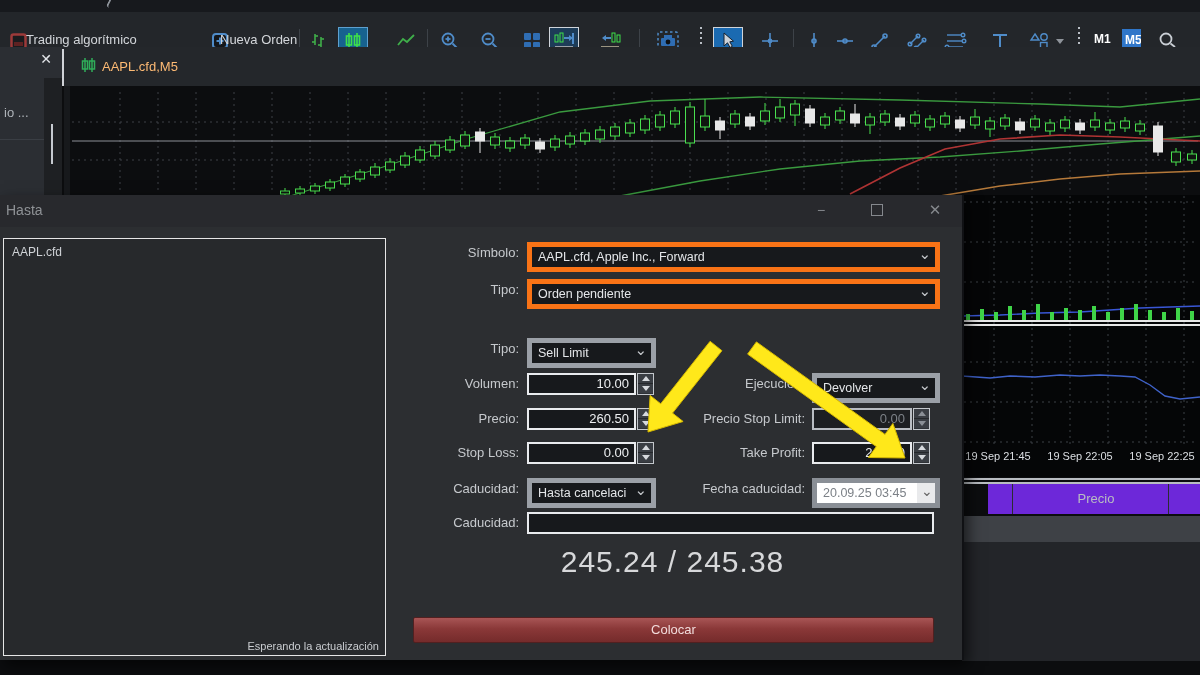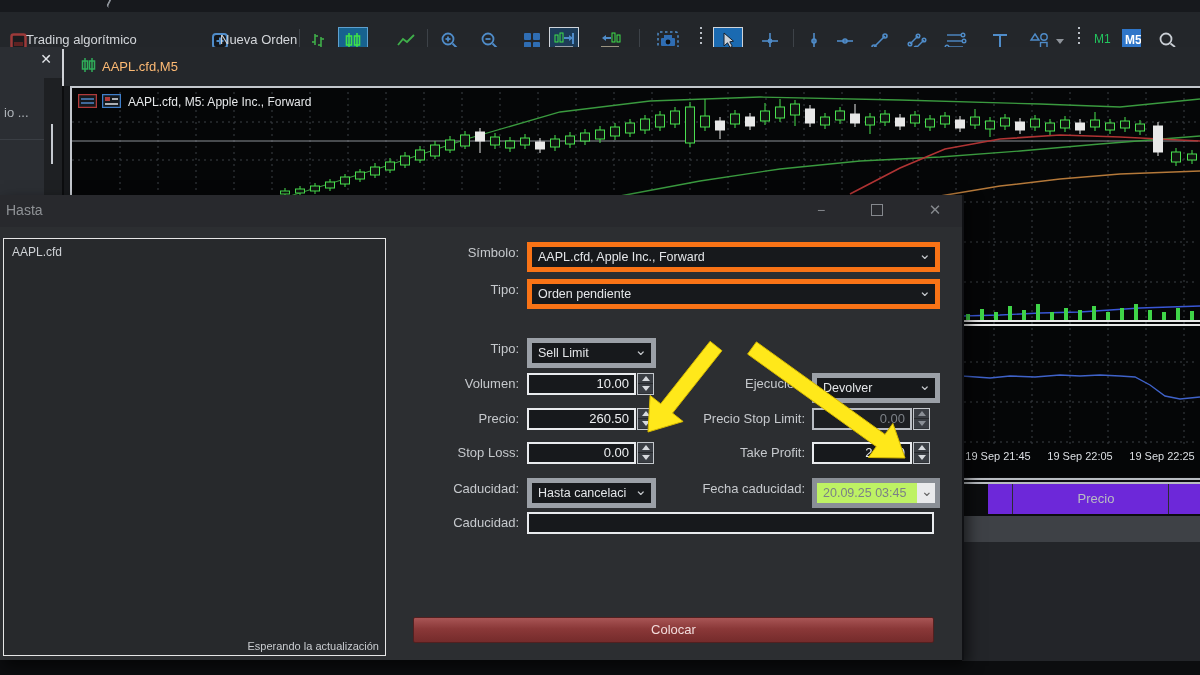--- a/index.html
+++ b/index.html
@@ -13,21 +13,21 @@
   #toolbar{position:absolute;left:0;top:12px;width:1200px;height:35px;background:#23262a;
     border-bottom:1px solid #121316;}
   .tbtn{position:absolute;top:16px;width:28px;height:26px;display:flex;align-items:center;justify-content:center;}
   .tlabel{position:absolute;top:20px;color:#d3d6da;font-size:13px;white-space:nowrap;}
   .vsep{position:absolute;top:17px;height:23px;width:1px;background:#3d4248;}
   .vdot{position:absolute;top:15px;height:27px;width:2px;
     background:repeating-linear-gradient(to bottom,#b9bec5 0 2px,transparent 2px 5px);}
   .sel{background:#17628f;outline:1px solid #5ea0cf;}
   .selw{background:#1d3c58;outline:1px solid #cfd4da;}
   .selc{background:#1b6ab1;outline:1px solid #d0d4d9;}
-  #tf-m1{color:#22c55e;font-weight:normal;font-size:12px;}
+  #tf-m1{color:#ffffff;font-weight:bold;font-size:12px;}
   #tf-m5{position:absolute;left:1122px;top:17px;width:16px;height:22px;background:#2f76c9;
     color:#fff;font-weight:bold;font-size:12px;line-height:22px;padding-left:3px;overflow:hidden;}
 
   
   #tabbar{position:absolute;left:62px;top:47px;width:1138px;height:39px;background:#24272b;}
   #tab-label{position:absolute;left:100px;top:12px;color:#fdba74;font-size:13px;}
   #sidebar{position:absolute;left:0;top:47px;width:62px;height:148px;background:#2b2e33;}
   #sidebar-vline{position:absolute;left:62px;top:49px;width:2px;height:37px;background:#d0d3d8;}
   #sidebar-gap{position:absolute;left:64px;top:86px;width:6px;height:109px;background:#17191c;}
   #sidebar-close{position:absolute;right:10px;top:4px;color:#e3e6ea;font-size:14px;cursor:default;}
@@ -63,21 +63,21 @@
     border:1px solid #e6e6e6;}
   #symbol-item{position:absolute;left:8px;top:6px;color:#cfd2d6;font-size:12px;}
   #symbol-status{position:absolute;right:6px;bottom:3px;color:#c9ccd0;font-size:11px;}
   .flabel{position:absolute;color:#c6c9cd;font-size:13px;text-align:right;line-height:22px;height:22px;}
   .lb1{left:379px;width:140px;}
   .lb2{left:655px;width:150px;}
   .combo{position:absolute;height:20px;background:#17191c;border:5px solid #f97316;
     color:#e4e6e9;font-size:12.5px;line-height:20px;padding-left:6px;}
   .combo.gray{border-color:#9ba0a7;}
   .combo .arr{position:absolute;right:4px;top:-3px;color:#c8cbcf;font-size:15px;}
-  .combo.off{border-color:#8a8f96;background:#bef264;color:#7c8187;}
+  .combo.off{border-color:#8a8f96;background:#ffffff;color:#7c8187;}
   .dbtn{position:absolute;right:0;top:0;width:18px;height:20px;background:#e9eaec;}
   .dbtn .arr2{position:absolute;left:4px;top:-2px;color:#666;font-size:14px;}
   .numin{position:absolute;height:18px;background:#17191c;border:2px solid #e9ebee;
     color:#eef0f2;font-size:13px;line-height:18px;text-align:right;padding-right:5px;}
   .numin.off{border-color:#b9bdc3;background:#1d1f22;color:#7c8187;}
   .spinbox{position:absolute;width:15px;height:20px;border:1px solid #c3c7cc;background:#2e3237;}
   .spin{position:absolute;left:0;width:15px;height:9px;background:#3a3e44;display:flex;
     align-items:center;justify-content:center;}
   .spin.up{top:0;border-bottom:1px solid #24272b;}
   .spin.dn{top:10px;}
@@ -298,38 +298,20 @@
     <span id="sidebar-close">✕</span>
     <span id="sidebar-partial">io ...</span>
     <div id="sidebar-hline"></div>
     <div id="sidebar-track">
       <div id="sidebar-thumb"></div>
     </div>
   </div>
   <div id="sidebar-vline"></div>
   <div id="sidebar-gap"></div>
 
-  <div id="chart-top">
-    <div class="chart-header" style="left:6px;top:6px">
-      <svg width="19" height="14">
-          <rect x="0.5" y="0.5" width="18" height="13" fill="#14181c" stroke="#b03a3a" stroke-width="1.5"></rect>
-          <line x1="3" y1="5" x2="16" y2="5" stroke="#4f84c4" stroke-width="1.5"></line>
-          <line x1="3" y1="9" x2="16" y2="9" stroke="#4f84c4" stroke-width="1.5"></line>
-        </svg>
-    </div>
-    <div class="chart-header" style="left:30px;top:6px">
-      <svg width="19" height="14">
-          <rect x="0.5" y="0.5" width="18" height="13" fill="#14181c" stroke="#3f7ec9" stroke-width="1.5"></rect>
-          <rect x="3" y="3" width="5" height="4" fill="#b03a3a"></rect>
-          <line x1="10" y1="5" x2="16" y2="5" stroke="#dfe3e8" stroke-width="1.5"></line>
-          <line x1="3" y1="10" x2="16" y2="10" stroke="#dfe3e8" stroke-width="1.5"></line>
-        </svg>
-    </div>
-    <span class="chart-header" id="chart-title">AAPL.cfd, M5:  Apple Inc., Forward</span>
-  </div>
   <div id="chart-right"></div>
 
   <svg id="chart-svg" width="1200" height="675">
       <line x1="120" y1="92" x2="120" y2="193" stroke="#3d4147" stroke-dasharray="2,4"></line>
       <line x1="158" y1="92" x2="158" y2="193" stroke="#3d4147" stroke-dasharray="2,4"></line>
       <line x1="196" y1="92" x2="196" y2="193" stroke="#3d4147" stroke-dasharray="2,4"></line>
       <line x1="234" y1="92" x2="234" y2="193" stroke="#3d4147" stroke-dasharray="2,4"></line>
       <line x1="272" y1="92" x2="272" y2="193" stroke="#3d4147" stroke-dasharray="2,4"></line>
       <line x1="310" y1="92" x2="310" y2="193" stroke="#3d4147" stroke-dasharray="2,4"></line>
       <line x1="348" y1="92" x2="348" y2="193" stroke="#3d4147" stroke-dasharray="2,4"></line>
@@ -613,20 +595,21 @@
     <div class="combo off" style="left:812px;top:283px;width:112px">
       <span>20.09.25 03:45</span>
       <span class="dbtn">
           <span class="arr2">⌄</span>
         </span>
     </div>
 
     <span class="flabel lb1" style="top:317px">Caducidad:</span>
     <div class="numin" style="left:527px;top:317px;width:398px;text-align:left;padding-left:5px;padding-right:0"></div>
 
+    <div id="quote">245.24 / 245.38</div>
     <div id="place-btn">Colocar</div>
   </div>
 
   <svg id="arrow-svg" width="1200" height="675">
       <polygon points="710.1,341.3 660.7,403.8 650.1,395.4 648.0,432.0 683.1,421.5 672.5,413.1 721.9,350.7" fill="#ffe81a" stroke="#d6b900" stroke-width="1"></polygon>
       <polygon points="747.6,354.1 876.3,446.6 868.4,457.5 905.0,458.0 892.9,423.4 885.0,434.4 756.4,341.9" fill="#ffe81a" stroke="#d6b900" stroke-width="1"></polygon>
     </svg>
 </div>
 
 </body></html>

